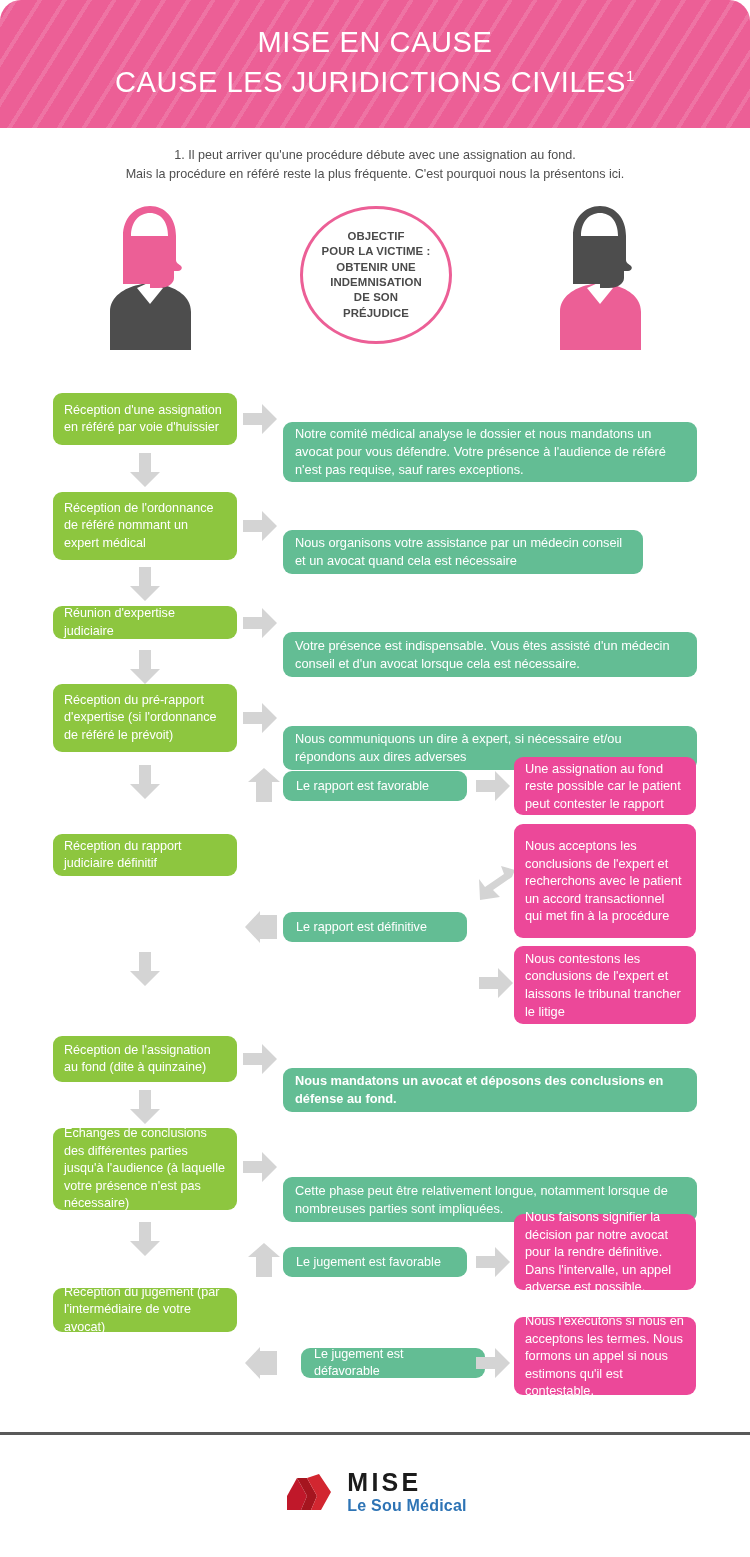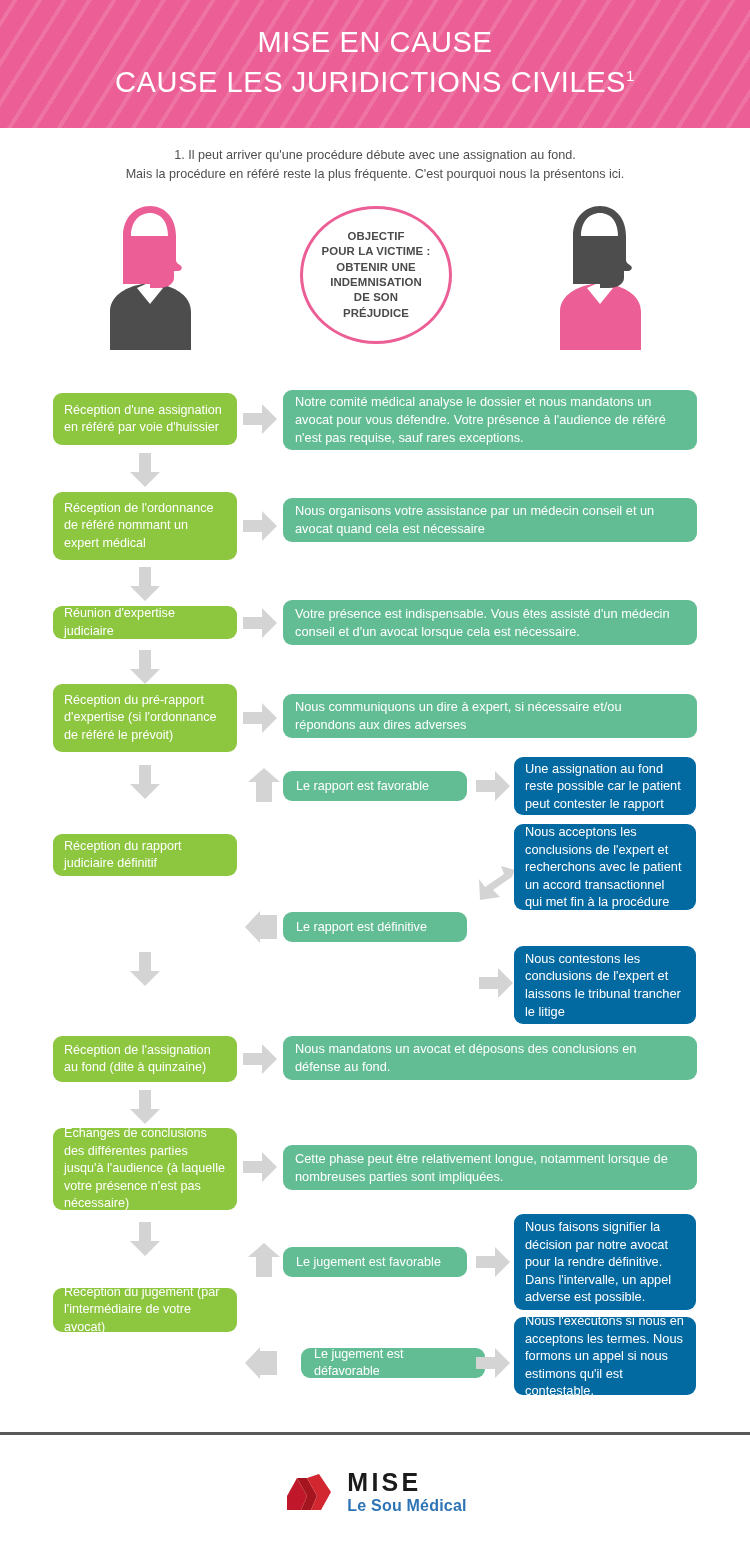--- a/index.html
+++ b/index.html
@@ -4,21 +4,21 @@
 <style>
   html,body{margin:0;padding:0;}
   body{
     width:750px;height:1557px;
     background:#ffffff;
     font-family:"Liberation Sans",sans-serif;
     -webkit-font-smoothing:antialiased;
     overflow:hidden;
     position:relative;
   }
-  .stage{position:relative;width:750px;height:1557px;overflow:hidden;}
+  .stage{position:relative;width:750px;height:1557px;overflow:hidden;border-radius:21px;}
 
   
   .header{
     position:absolute;left:0;top:0;width:750px;height:128px;
     background:#ec5f96;
     background-image:repeating-linear-gradient(
         -58deg,
         rgba(255,255,255,0.00) 0px,
         rgba(255,255,255,0.00) 17px,
         rgba(255,255,255,0.13) 17px,
@@ -62,22 +62,22 @@
 
   
   .box{
     position:absolute;box-sizing:border-box;
     border-radius:9px;color:#ffffff;
     display:flex;align-items:center;
   }
   .box .txt{display:block;width:100%;}
 
   .box-green{background:#8dc63f;font-size:12.6px;line-height:17.5px;padding:16px 11px;}
-  .box-teal{background:#63bd94;font-size:12.8px;line-height:18px;padding:8px 12px;}
-  .box-blue{background:#0369a1;font-size:12.8px;line-height:17.6px;padding:7px 11px;}
+  .box-teal{background:#63bd94;font-size:12.8px;line-height:18px;padding:8px 12px;margin-top:32px;}
+  .box-blue{background:#ec4899;font-size:12.8px;line-height:17.6px;padding:7px 11px;}
   .box-cond{background:#63bd94;font-size:12.6px;line-height:17px;padding:6px 13px;border-radius:9px;}
 
   
   .arrow{position:absolute;}
   .arrow svg{display:block;}
 
   
   .footer-rule{
     position:absolute;left:0;top:1432px;width:750px;height:3px;background:#595959;
   }
@@ -161,21 +161,21 @@
   </div>
 
   <div class="box box-green" style="left:53px;top:492px;width:184px;height:68px;">
     <span class="txt">Réception de l'ordonnance de référé nommant un expert médical</span>
   </div>
   <div class="arrow" style="left:243px;top:511px;">
     <svg width="34" height="30" viewBox="0 0 34 30">
         <path d="M0 9 L19 9 L19 0 L34 15 L19 30 L19 21 L0 21 Z" fill="#d4d4d4"></path>
       </svg>
   </div>
-  <div class="box box-teal" style="left:283px;top:498px;width:414px;height:44px;">
+  <div class="box box-teal" style="left:283px;top:498px;width:360px;height:44px;">
     <span class="txt">Nous organisons votre assistance par un médecin conseil et un avocat quand cela est nécessaire</span>
   </div>
   <div class="arrow" style="left:130px;top:567px;">
     <svg width="30" height="34" viewBox="0 0 30 34">
         <path d="M9 0 L21 0 L21 19 L30 19 L15 34 L0 19 L9 19 Z" fill="#d4d4d4"></path>
       </svg>
   </div>
 
   <div class="box box-green" style="left:53px;top:606px;width:184px;height:33px;">
     <span class="txt">Réunion d'expertise judiciaire</span>
@@ -230,21 +230,21 @@
   </div>
   <div class="box box-blue" style="left:514px;top:757px;width:182px;height:58px;">
     <span class="txt">Une assignation au fond reste possible car le patient peut contester le rapport</span>
   </div>
 
   <div class="arrow" style="left:479px;top:866px;">
     <svg width="36" height="36" viewBox="0 0 36 36">
         <path d="M36 4 L22 0 L25 8 L6 21 L0 13 L1 34 L21 31 L14 24 L33 11 Z" fill="#d4d4d4"></path>
       </svg>
   </div>
-  <div class="box box-blue" style="left:514px;top:824px;width:182px;height:86px;">
+  <div class="box box-blue" style="left:514px;top:824px;width:182px;height:114px;">
     <span class="txt">Nous acceptons les conclusions de l'expert et recherchons avec le patient un accord transactionnel qui met fin à la procédure</span>
   </div>
 
   <div class="arrow" style="left:243px;top:911px;">
     <svg width="34" height="32" viewBox="0 0 34 32">
         <path d="M34 0 L34 32 L0 16 Z" fill="#d4d4d4" opacity="0"></path>
         <path d="M17 4 L34 4 L34 28 L17 28 L17 32 L2 16 L17 0 Z" fill="#d4d4d4"></path>
       </svg>
   </div>
   <div class="box box-cond" style="left:283px;top:912px;width:184px;height:30px;">
@@ -267,21 +267,21 @@
   </div>
 
   <div class="box box-green" style="left:53px;top:1036px;width:184px;height:46px;">
     <span class="txt">Réception de l'assignation au fond (dite à quinzaine)</span>
   </div>
   <div class="arrow" style="left:243px;top:1044px;">
     <svg width="34" height="30" viewBox="0 0 34 30">
         <path d="M0 9 L19 9 L19 0 L34 15 L19 30 L19 21 L0 21 Z" fill="#d4d4d4"></path>
       </svg>
   </div>
-  <div class="box box-teal" style="left:283px;top:1036px;width:414px;height:44px;">
+  <div class="box box-teal" style="left:283px;top:1036px;width:414px;height:44px;font-weight:bold;">
     <span class="txt">Nous mandatons un avocat et déposons des conclusions en défense au fond.</span>
   </div>
   <div class="arrow" style="left:130px;top:1090px;">
     <svg width="30" height="34" viewBox="0 0 30 34">
         <path d="M9 0 L21 0 L21 19 L30 19 L15 34 L0 19 L9 19 Z" fill="#d4d4d4"></path>
       </svg>
   </div>
 
   <div class="box box-green" style="left:53px;top:1128px;width:184px;height:82px;">
     <span class="txt">Échanges de conclusions des différentes parties jusqu'à l'audience (à laquelle votre présence n'est pas nécessaire)</span>
@@ -310,21 +310,21 @@
       </svg>
   </div>
   <div class="box box-cond" style="left:283px;top:1247px;width:184px;height:30px;">
     <span class="txt">Le jugement est favorable</span>
   </div>
   <div class="arrow" style="left:476px;top:1247px;">
     <svg width="34" height="30" viewBox="0 0 34 30">
         <path d="M0 9 L19 9 L19 0 L34 15 L19 30 L19 21 L0 21 Z" fill="#d4d4d4"></path>
       </svg>
   </div>
-  <div class="box box-blue" style="left:514px;top:1214px;width:182px;height:96px;">
+  <div class="box box-blue" style="left:514px;top:1214px;width:182px;height:76px;">
     <span class="txt">Nous faisons signifier la décision par notre avocat pour la rendre définitive. Dans l'intervalle, un appel adverse est possible.</span>
   </div>
 
   <div class="arrow" style="left:243px;top:1347px;">
     <svg width="34" height="32" viewBox="0 0 34 32">
         <path d="M17 4 L34 4 L34 28 L17 28 L17 32 L2 16 L17 0 Z" fill="#d4d4d4"></path>
       </svg>
   </div>
   <div class="box box-cond" style="left:301px;top:1348px;width:184px;height:30px;">
     <span class="txt">Le jugement est défavorable</span>

